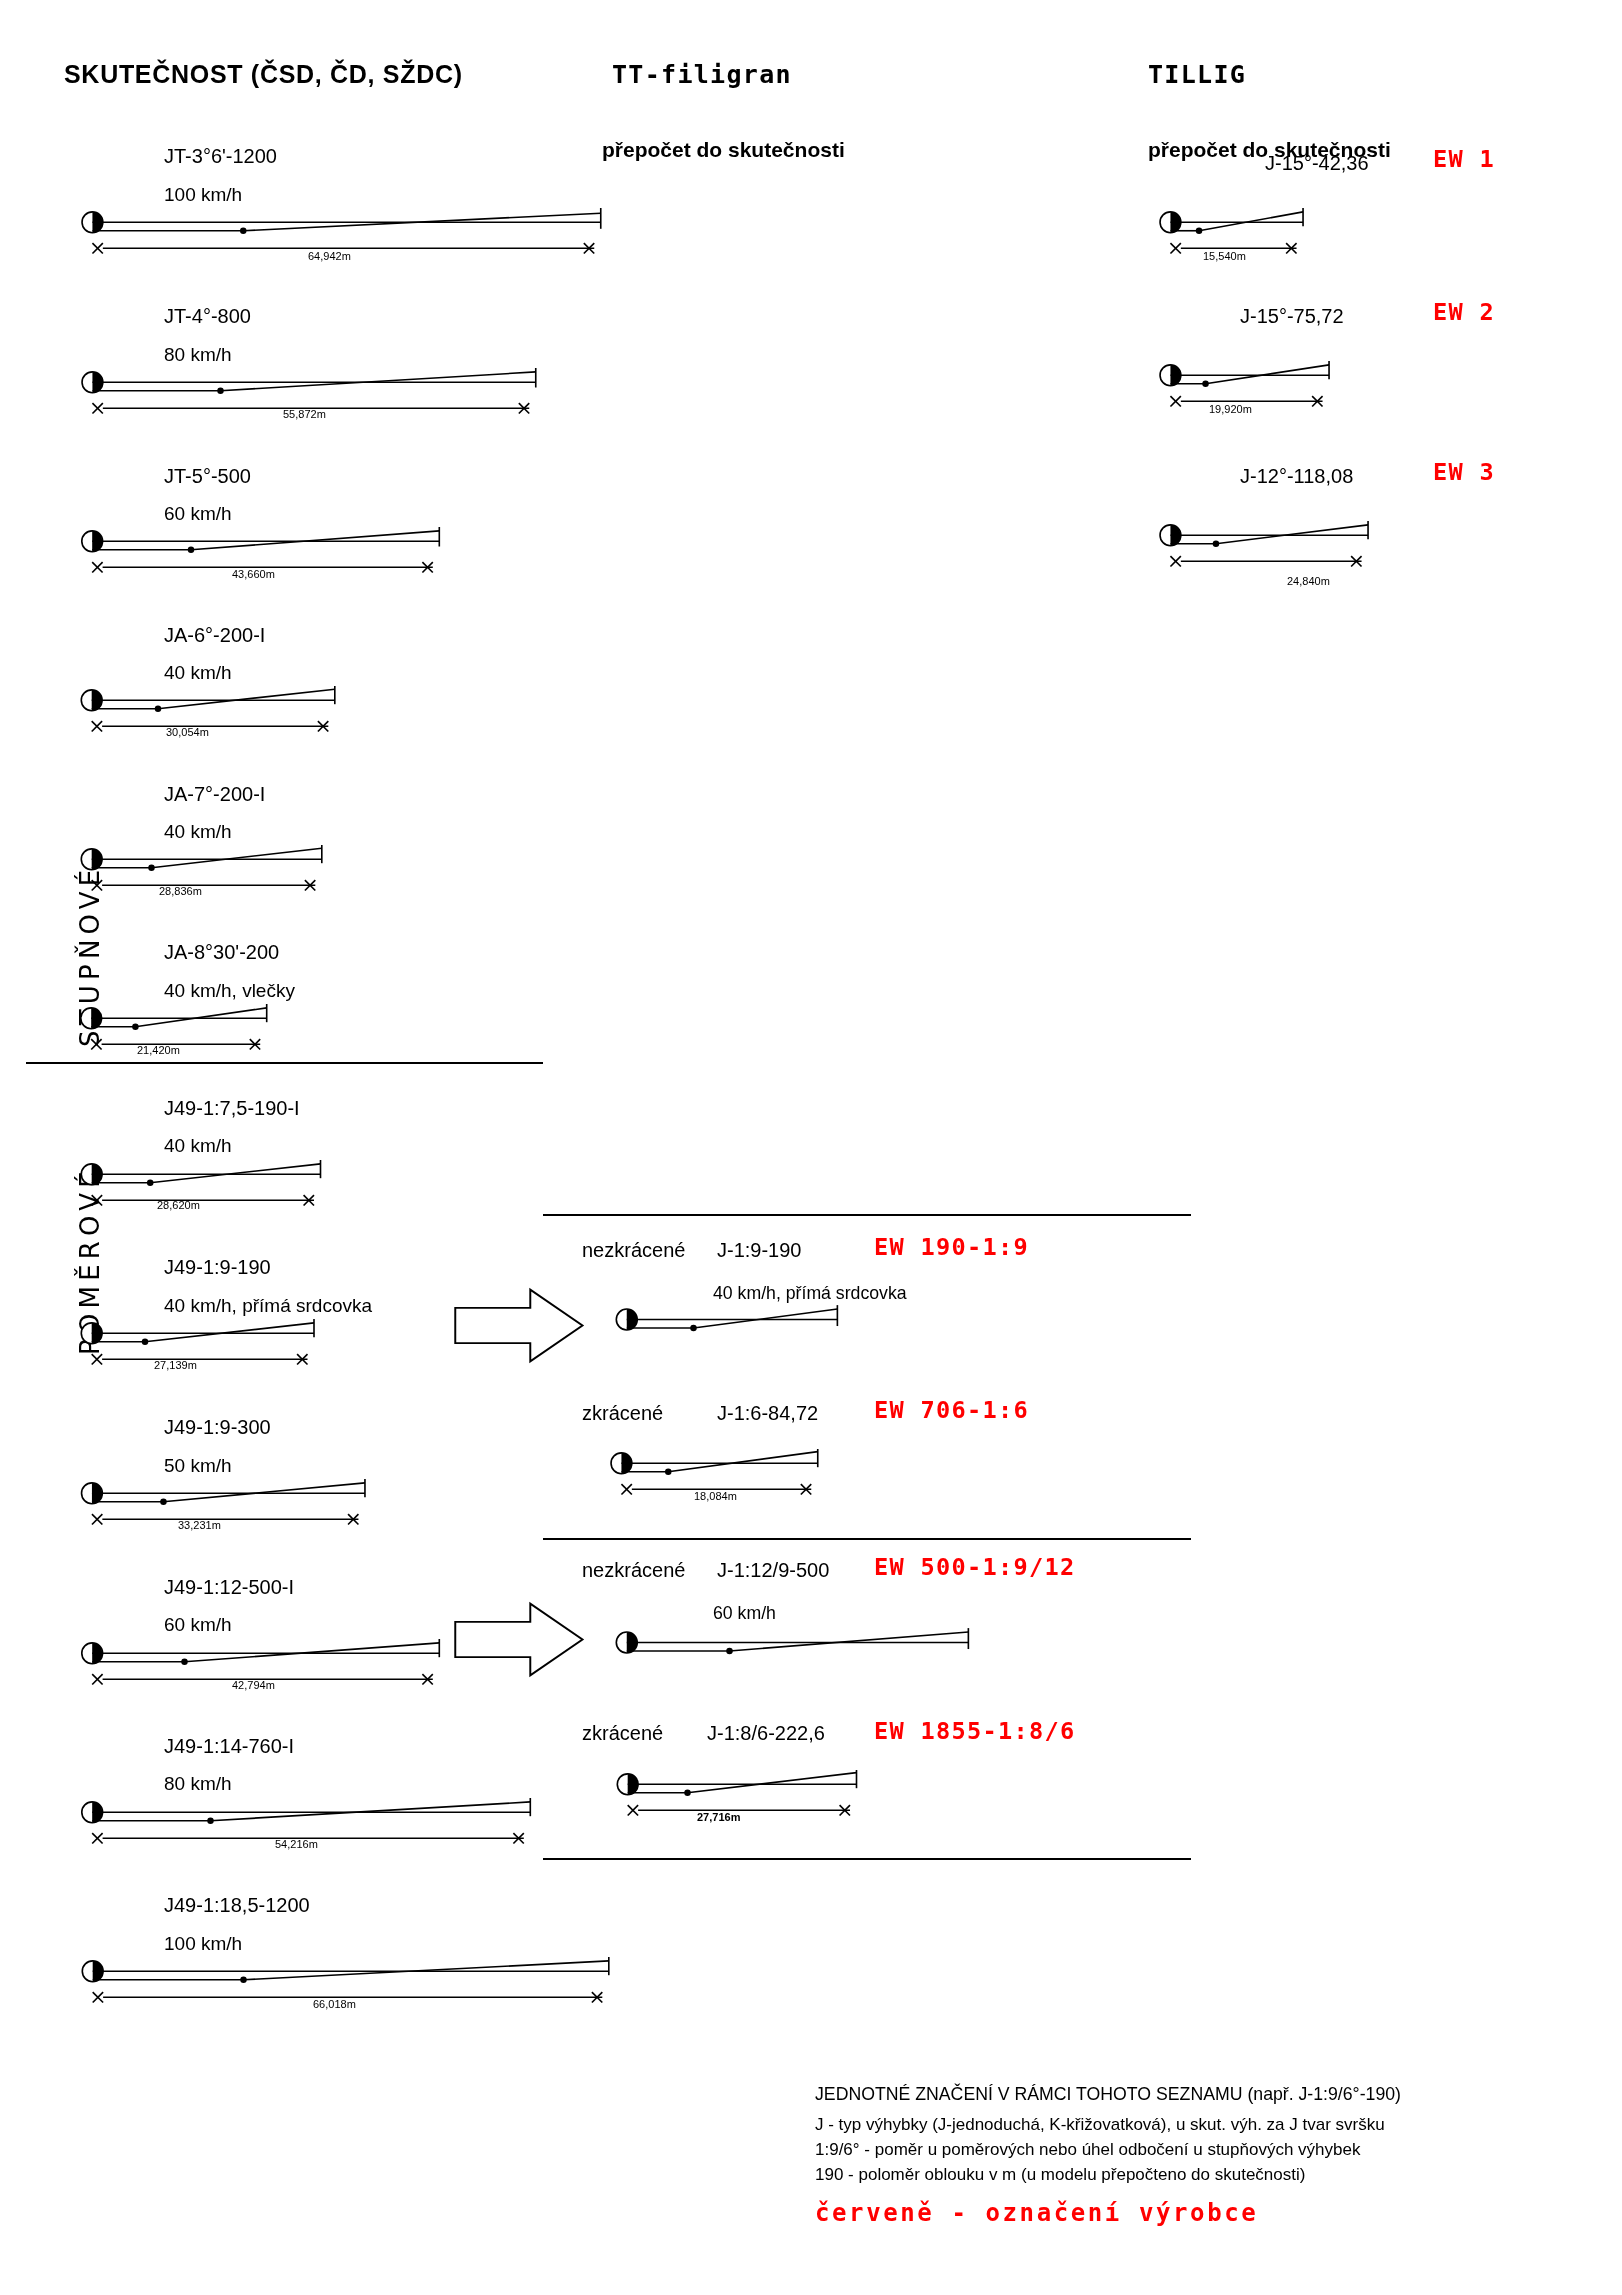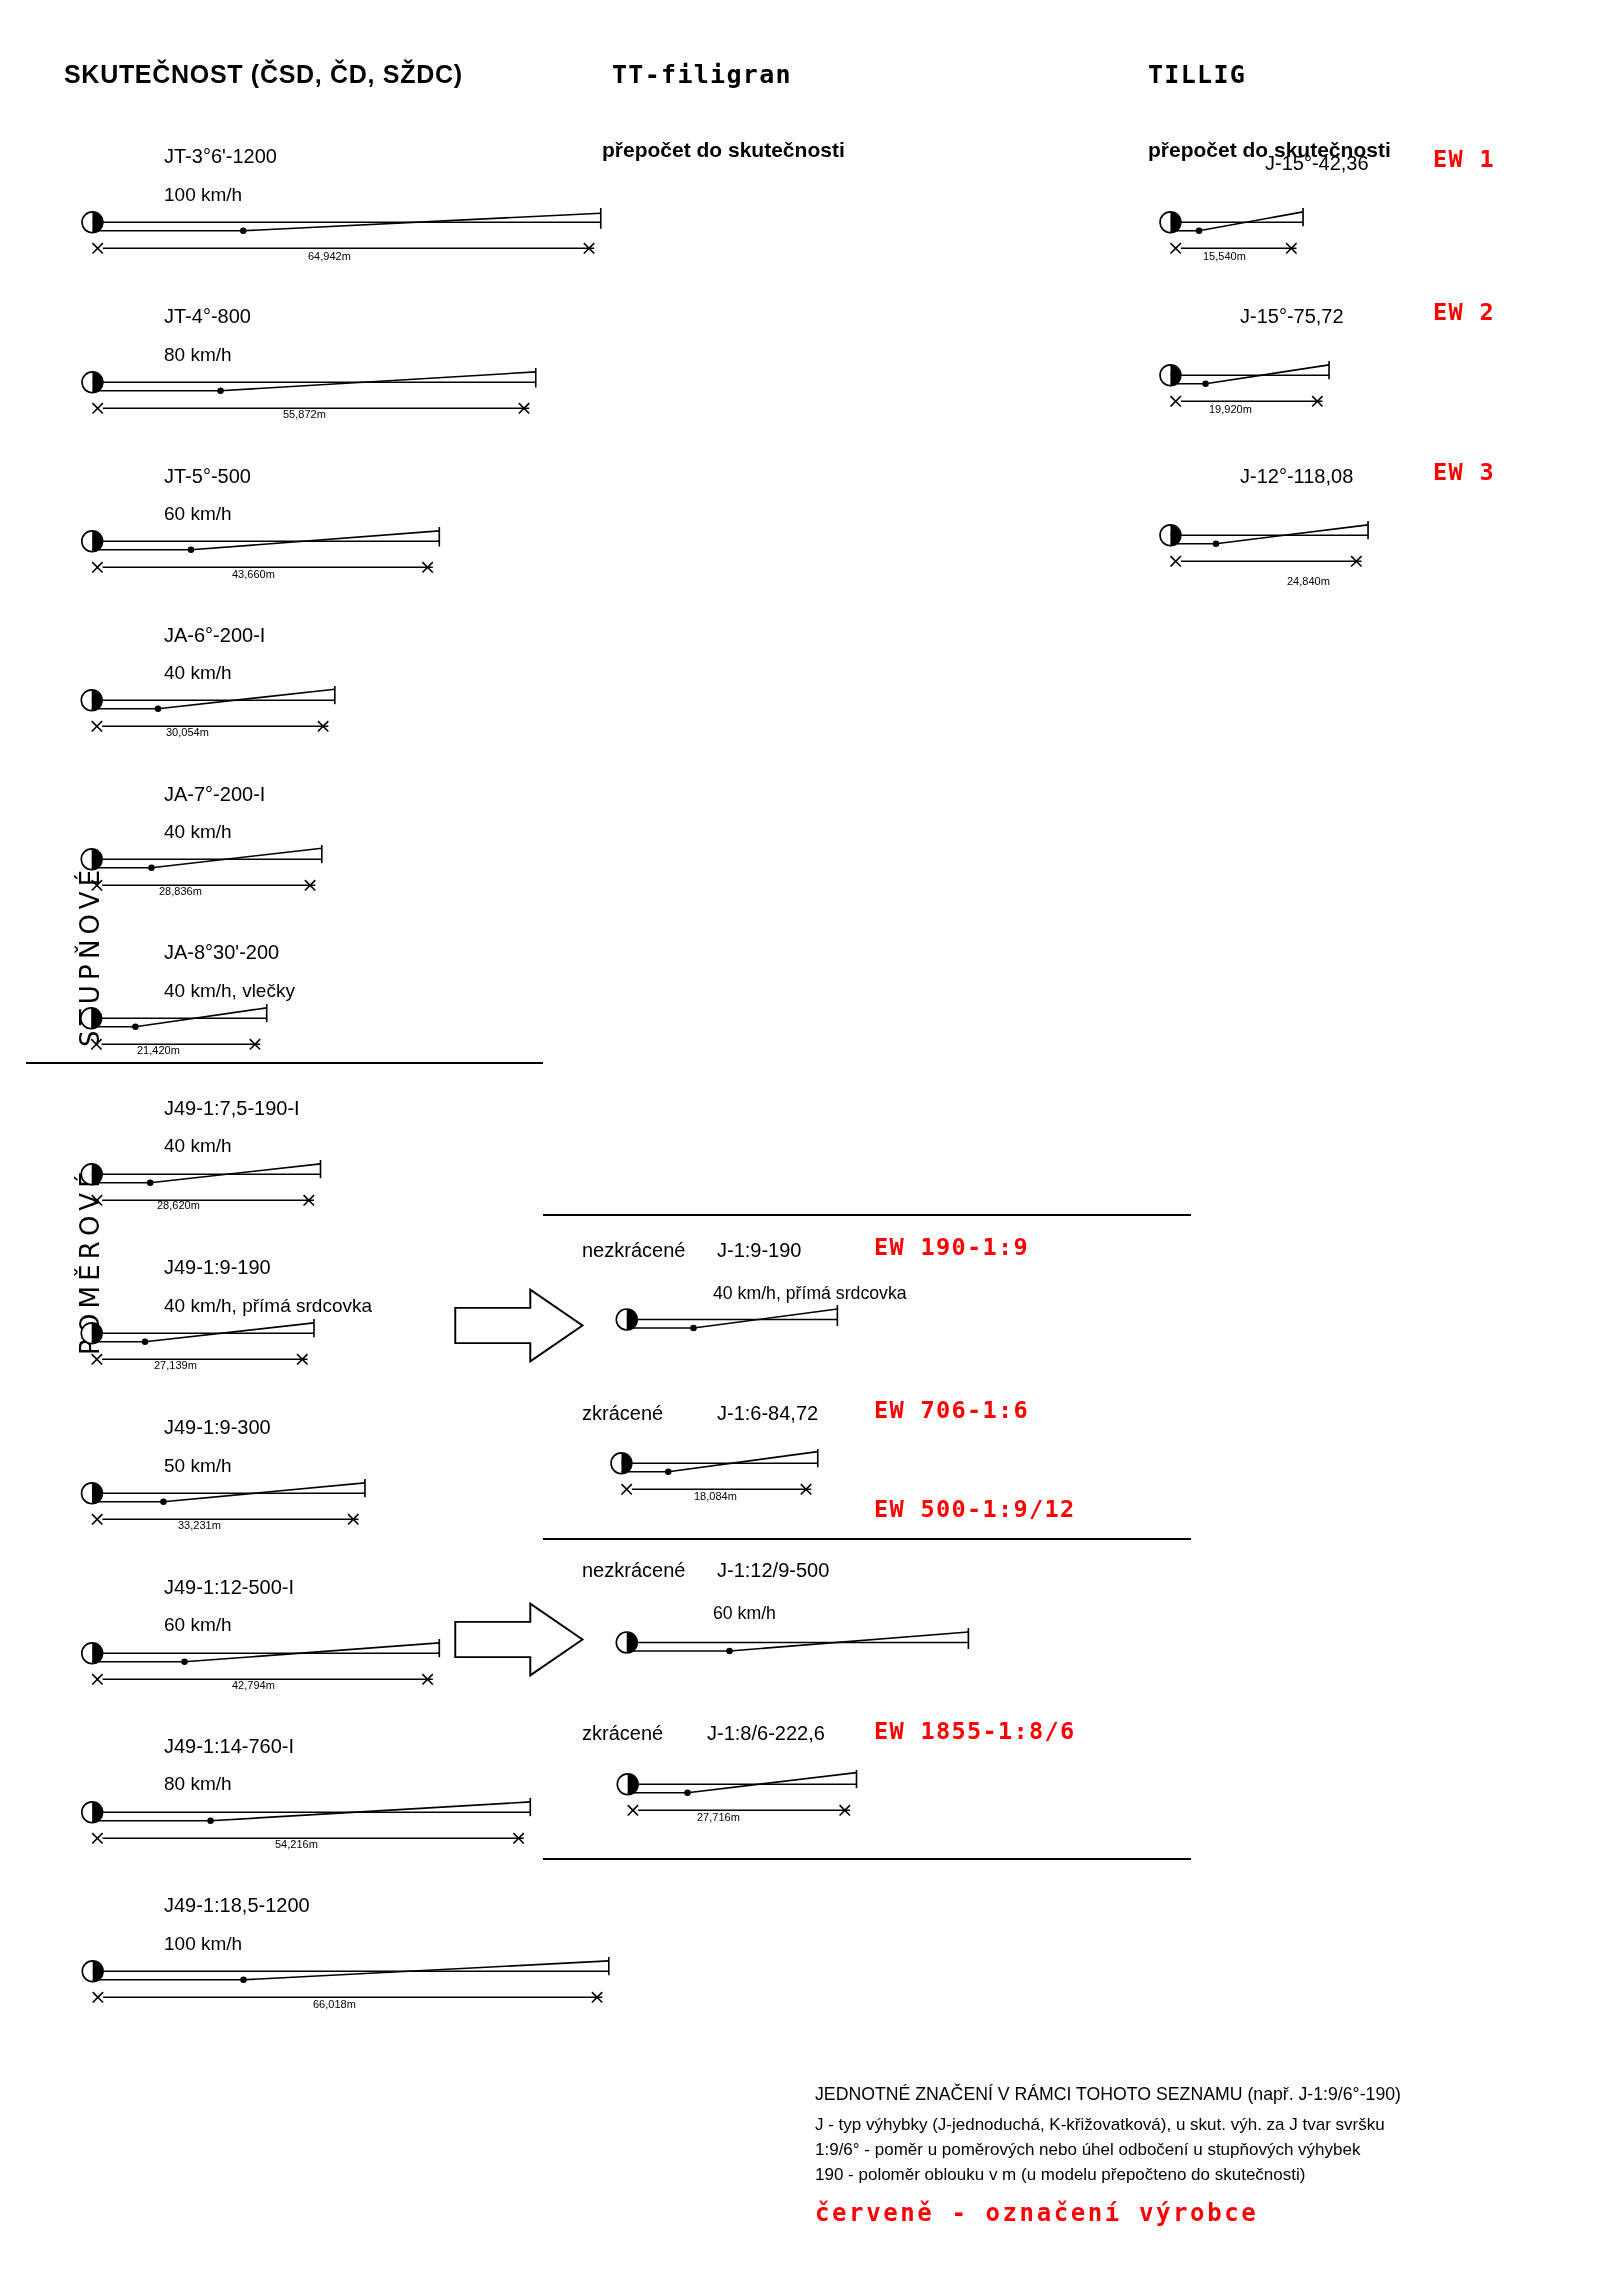--- a/index.html
+++ b/index.html
@@ -436,21 +436,21 @@
       <circle cx="90" cy="35" r="5" fill="#000"></circle>
       <line x1="320" y1="0" x2="320" y2="28" stroke="#000" stroke-width="2.5"></line>
     </svg>
   </div>
   <div class="abs len-label" style="left:694px; top:1490px;">18,084m</div>
 </div>
 
 <div class="abs" style="left:0; top:0;">
   <div class="abs kind-label" style="left:582px; top:1559px;">nezkrácené</div>
   <div class="abs kind-label" style="left:717px; top:1559px;">J-1:12/9-500</div>
-  <div class="abs red-code" style="left:874px; top:1495px;">EW 500-1:9/12</div>
+  <div class="abs red-code" style="left:874px; top:1553px;">EW 500-1:9/12</div>
   <div class="abs item-note" style="left:713px; top:1603px;">60 km/h</div>
   <div class="abs" style="left:615px; top:1628px;">
     <svg width="373" height="46" viewBox="0 0 570 70">
       <circle cx="18" cy="22" r="16" fill="#ffffff" stroke="#000" stroke-width="2.5"></circle>
       <path d="M18 6 A16 16 0 0 1 18 38 Z" fill="#000000"></path>
       <line x1="18" y1="22" x2="540" y2="22" stroke="#000" stroke-width="2.5"></line>
       <line x1="175" y1="35" x2="540" y2="6" stroke="#000" stroke-width="2.5"></line>
       <line x1="18" y1="35" x2="175" y2="35" stroke="#000" stroke-width="2.5"></line>
       <circle cx="175" cy="35" r="5" fill="#000"></circle>
       <line x1="540" y1="0" x2="540" y2="32" stroke="#000" stroke-width="2.5"></line>
@@ -471,21 +471,21 @@
       <line x1="18" y1="70" x2="34" y2="54" stroke="#000" stroke-width="2.5"></line>
       <line x1="18" y1="54" x2="34" y2="70" stroke="#000" stroke-width="2.5"></line>
       <line x1="344" y1="70" x2="360" y2="54" stroke="#000" stroke-width="2.5"></line>
       <line x1="344" y1="54" x2="360" y2="70" stroke="#000" stroke-width="2.5"></line>
       <line x1="110" y1="35" x2="370" y2="4" stroke="#000" stroke-width="2.5"></line>
       <line x1="18" y1="35" x2="110" y2="35" stroke="#000" stroke-width="2.5"></line>
       <circle cx="110" cy="35" r="5" fill="#000"></circle>
       <line x1="370" y1="0" x2="370" y2="28" stroke="#000" stroke-width="2.5"></line>
     </svg>
   </div>
-  <div class="abs len-label" style="left:697px; top:1811px;">27,716m</div>
+  <div class="abs len-label" style="left:697px; top:1811px;font-weight:bold;">27,716m</div>
 </div>
 
 <div class="abs" style="left:0; top:0;">
   <div class="abs item-name" style="left:1240px; top:152px;margin-left:25px;">J-15°-42,36</div>
   <div class="abs red-code" style="left:1433px; top:145px;">EW  1</div>
   <div class="abs" style="left:1158px; top:208px;">
     <svg width="164" height="65" viewBox="0 0 250 100">
       <circle cx="18" cy="22" r="16" fill="#ffffff" stroke="#000" stroke-width="2.5"></circle>
       <path d="M18 6 A16 16 0 0 1 18 38 Z" fill="#000000"></path>
       <line x1="18" y1="22" x2="222" y2="22" stroke="#000" stroke-width="2.5"></line>

